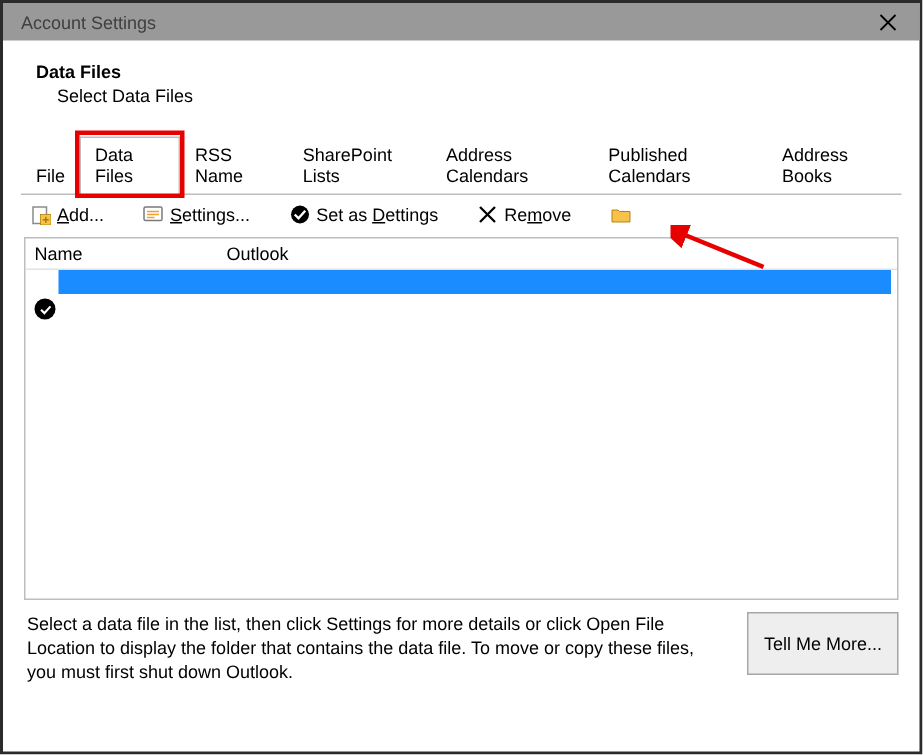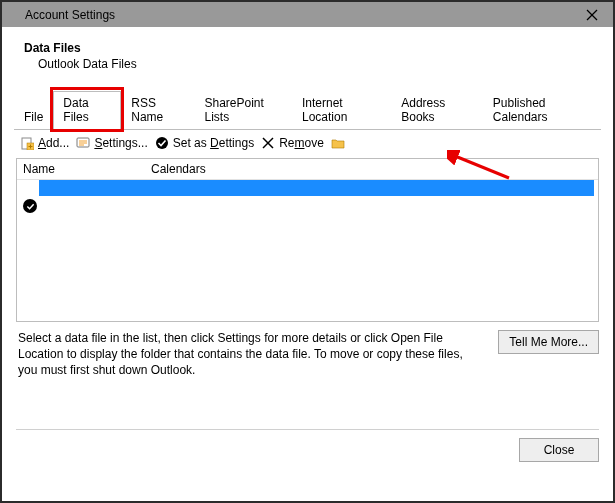--- a/index.html
+++ b/index.html
@@ -16,22 +16,22 @@
     border: 2px solid #2b2b2b;
     position: relative;
     background: #fff;
   }
   .titlebar {
     height: 25px;
     background: #999;
     display: flex;
     align-items: center;
     justify-content: space-between;
-    padding: 0 0 0 23px;
-    color: #000000;
+    padding: 0 0 0 12px;
+    color: #404040;
     font-size: 12px;
   }
   .titlebar .close {
     width: 42px;
     height: 25px;
     display: flex;
     align-items: center;
     justify-content: center;
     cursor: pointer;
   }
@@ -66,37 +66,37 @@
     content: "";
     position: absolute;
     inset: -5px -4px -3px -4px;
     border: 3px solid #e70000;
     pointer-events: none;
   }
 
   .toolbar {
     display: flex;
     align-items: center;
-    gap: 7px;
+    gap: 26px;
     padding: 6px 12px 4px 18px;
     font-size: 12px;
   }
   .tool {
     display: flex;
     align-items: center;
     gap: 4px;
     cursor: pointer;
   }
   .tool .u { text-decoration: underline; }
   .tool-icon { width: 14px; height: 14px; display: flex; align-items:center; justify-content:center; }
 
   .list-frame {
     margin: 4px 14px 0 14px;
     border: 1px solid #bdbdbd;
-    height: 164px;
+    height: 242px;
     background: #fff;
   }
   .list-header {
     display: flex;
     font-size: 12px;
     padding: 3px 6px;
     border-bottom: 1px solid #e2e2e2;
   }
   .col-name { width: 128px; }
   .col-loc  { flex: 1; }
@@ -120,21 +120,21 @@
     margin: 8px 14px 0 16px;
     gap: 24px;
   }
   .help-text { flex: 1; font-size: 12px; line-height: 1.35; }
   .btn {
     background: #eee;
     border: 1px solid #a7a7a7;
     padding: 3px 10px;
     font-size: 12px;
     cursor: pointer;
-    height: 24px;
+    height: 42px;
   }
 
   .hr {
     border-top: 1px solid #d0d0d0;
     margin: 50px 14px 0 14px;
   }
   .footer {
     display: flex;
     justify-content: flex-end;
     padding: 8px 14px 10px 14px;
@@ -157,31 +157,31 @@
     <div class="close">
       <svg viewBox="0 0 12 12">
         <line x1="1" y1="1" x2="11" y2="11" stroke="#000" stroke-width="1.2"></line>
         <line x1="11" y1="1" x2="1" y2="11" stroke="#000" stroke-width="1.2"></line>
       </svg>
     </div>
   </div>
 
   <div class="heading-area">
     <div class="h1">Data Files</div>
-    <div class="h2">Outlook Data Files</div>
+    <div class="h2">Select Data Files</div>
   </div>
 
   <div class="tabs">
     <div class="tab">File</div>
     <div class="tab active highlight">Data Files</div>
     <div class="tab">RSS Name</div>
     <div class="tab">SharePoint Lists</div>
-    <div class="tab">Internet Location</div>
+    <div class="tab">Address Calendars</div>
+    <div class="tab">Published Calendars</div>
     <div class="tab">Address Books</div>
-    <div class="tab">Published Calendars</div>
   </div>
 
   <div class="toolbar">
     <div class="tool">
       <span class="tool-icon">
         <svg viewBox="0 0 14 14">
             <rect x="2" y="2" width="9" height="11" fill="#fff" stroke="#8a8a8a" stroke-width="1"></rect>
             <rect x="7" y="7" width="7" height="7" fill="#f6c24a" stroke="#b07a00" stroke-width="0.5"></rect>
             <line x1="10.5" y1="8.5" x2="10.5" y2="12.5" stroke="#b07a00"></line>
             <line x1="8.5" y1="10.5" x2="12.5" y2="10.5" stroke="#b07a00"></line>
@@ -223,21 +223,21 @@
         <svg viewBox="0 0 14 14">
             <path d="M1 4h4l1 1h7v7H1z" fill="#f6c24a" stroke="#b07a00" stroke-width="0.6"></path>
           </svg>
       </span>
     </div>
   </div>
 
   <div class="list-frame">
     <div class="list-header">
       <div class="col-name">Name</div>
-      <div class="col-loc">Calendars</div>
+      <div class="col-loc">Outlook</div>
     </div>
     <div class="row selected"></div>
     <div class="row withicon">
       <span class="check">
         <svg viewBox="0 0 10 10" width="9" height="9">
             <polyline points="1.5,5 4,7.5 8.5,2.5" fill="none" stroke="#fff" stroke-width="1.6"></polyline>
           </svg>
       </span>
     </div>
   </div>

